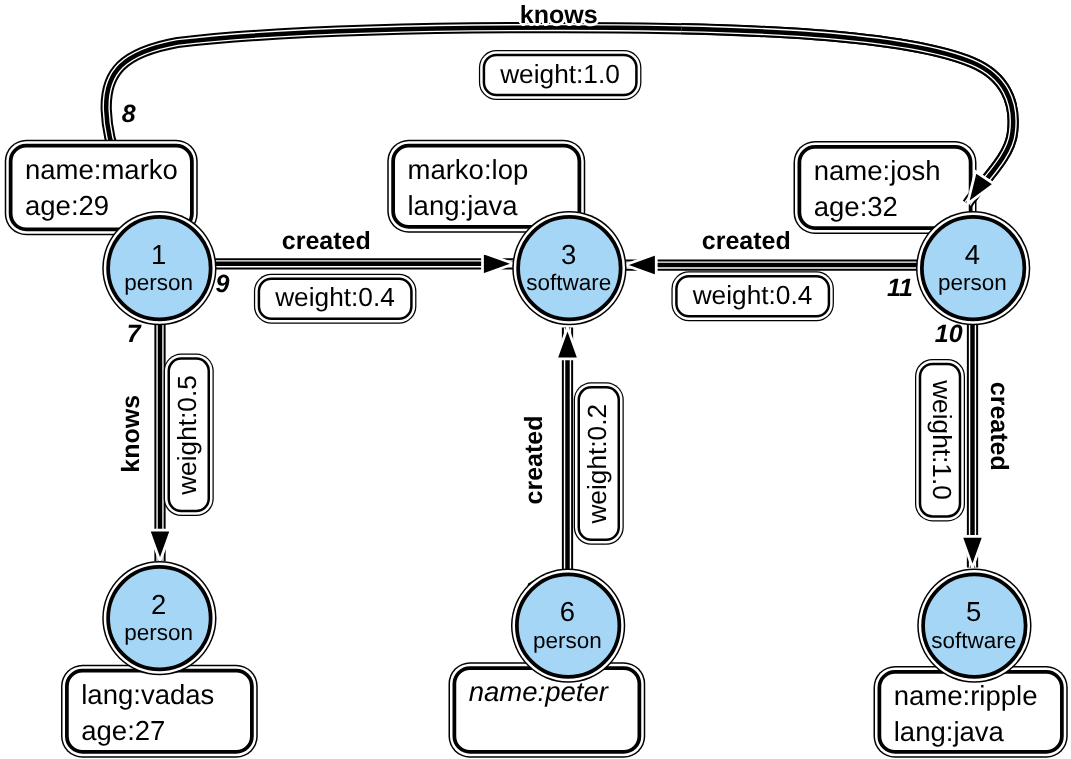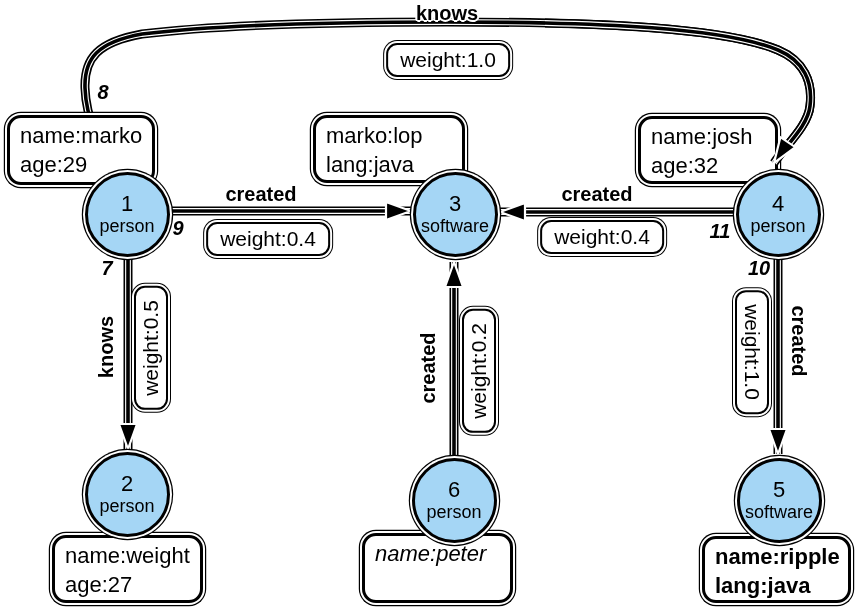--- a/index.html
+++ b/index.html
@@ -76,27 +76,27 @@
       </div>
       <div class="prop-box" style="left: 313px; top: 115px; width: 152px; height: 68px;">
         <div class="prop-line">marko:lop</div>
         <div class="prop-line">lang:java</div>
       </div>
       <div class="prop-box" style="left: 638px; top: 116px; width: 140px; height: 68px;">
         <div class="prop-line">name:josh</div>
         <div class="prop-line">age:32</div>
       </div>
       <div class="prop-box" style="left: 52px; top: 535px; width: 151px; height: 68px;">
-        <div class="prop-line">name:weight</div>
+        <div class="prop-line">lang:vadas</div>
         <div class="prop-line">age:27</div>
       </div>
       <div class="prop-box" style="left: 362px; top: 533px; width: 151px; height: 70px; font-style: italic;">
         <div class="prop-line">name:peter</div>
       </div>
-      <div class="prop-box" style="left: 702px; top: 536px; width: 149px; height: 67px; font-weight: bold;">
+      <div class="prop-box" style="left: 702px; top: 536px; width: 149px; height: 67px;">
         <div class="prop-line">name:ripple</div>
         <div class="prop-line">lang:java</div>
       </div>
     </div>
 
   <svg class="lyr" id="svg-high" viewBox="0 0 857 607">
     <defs>
       <marker id="arrow" markerUnits="userSpaceOnUse" markerWidth="30" markerHeight="24" viewBox="0 0 30 24" refX="27" refY="12" orient="auto">
         <path d="M2,3 L27,12 L2,21 Z" fill="#000" stroke="#fff" stroke-width="2.2"></path>
       </marker>

